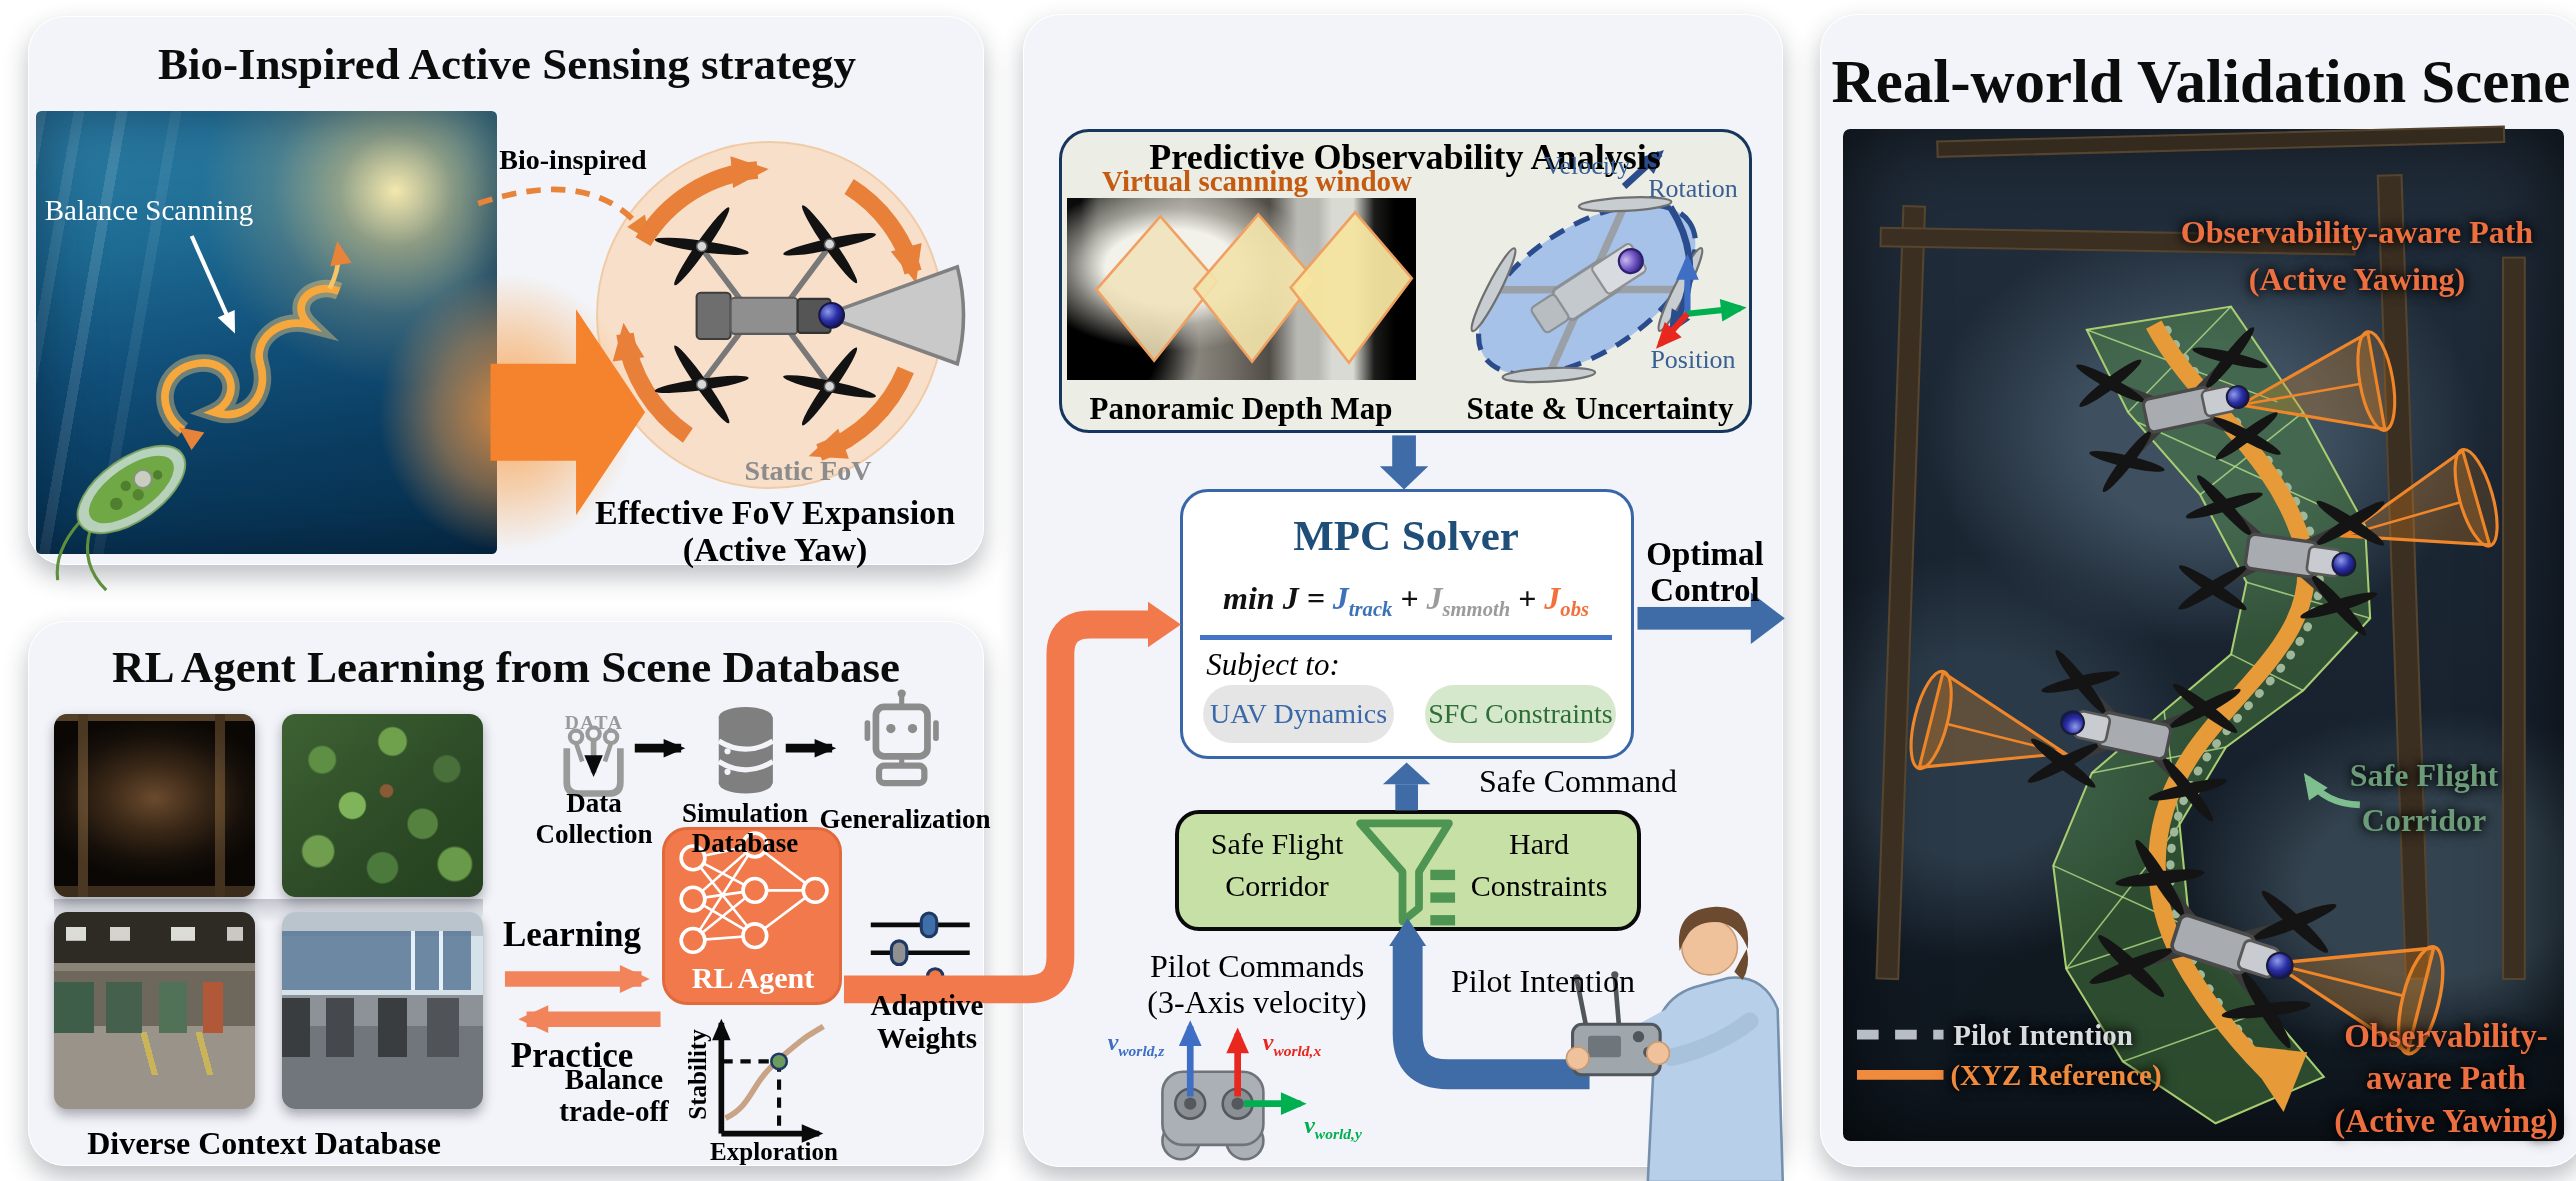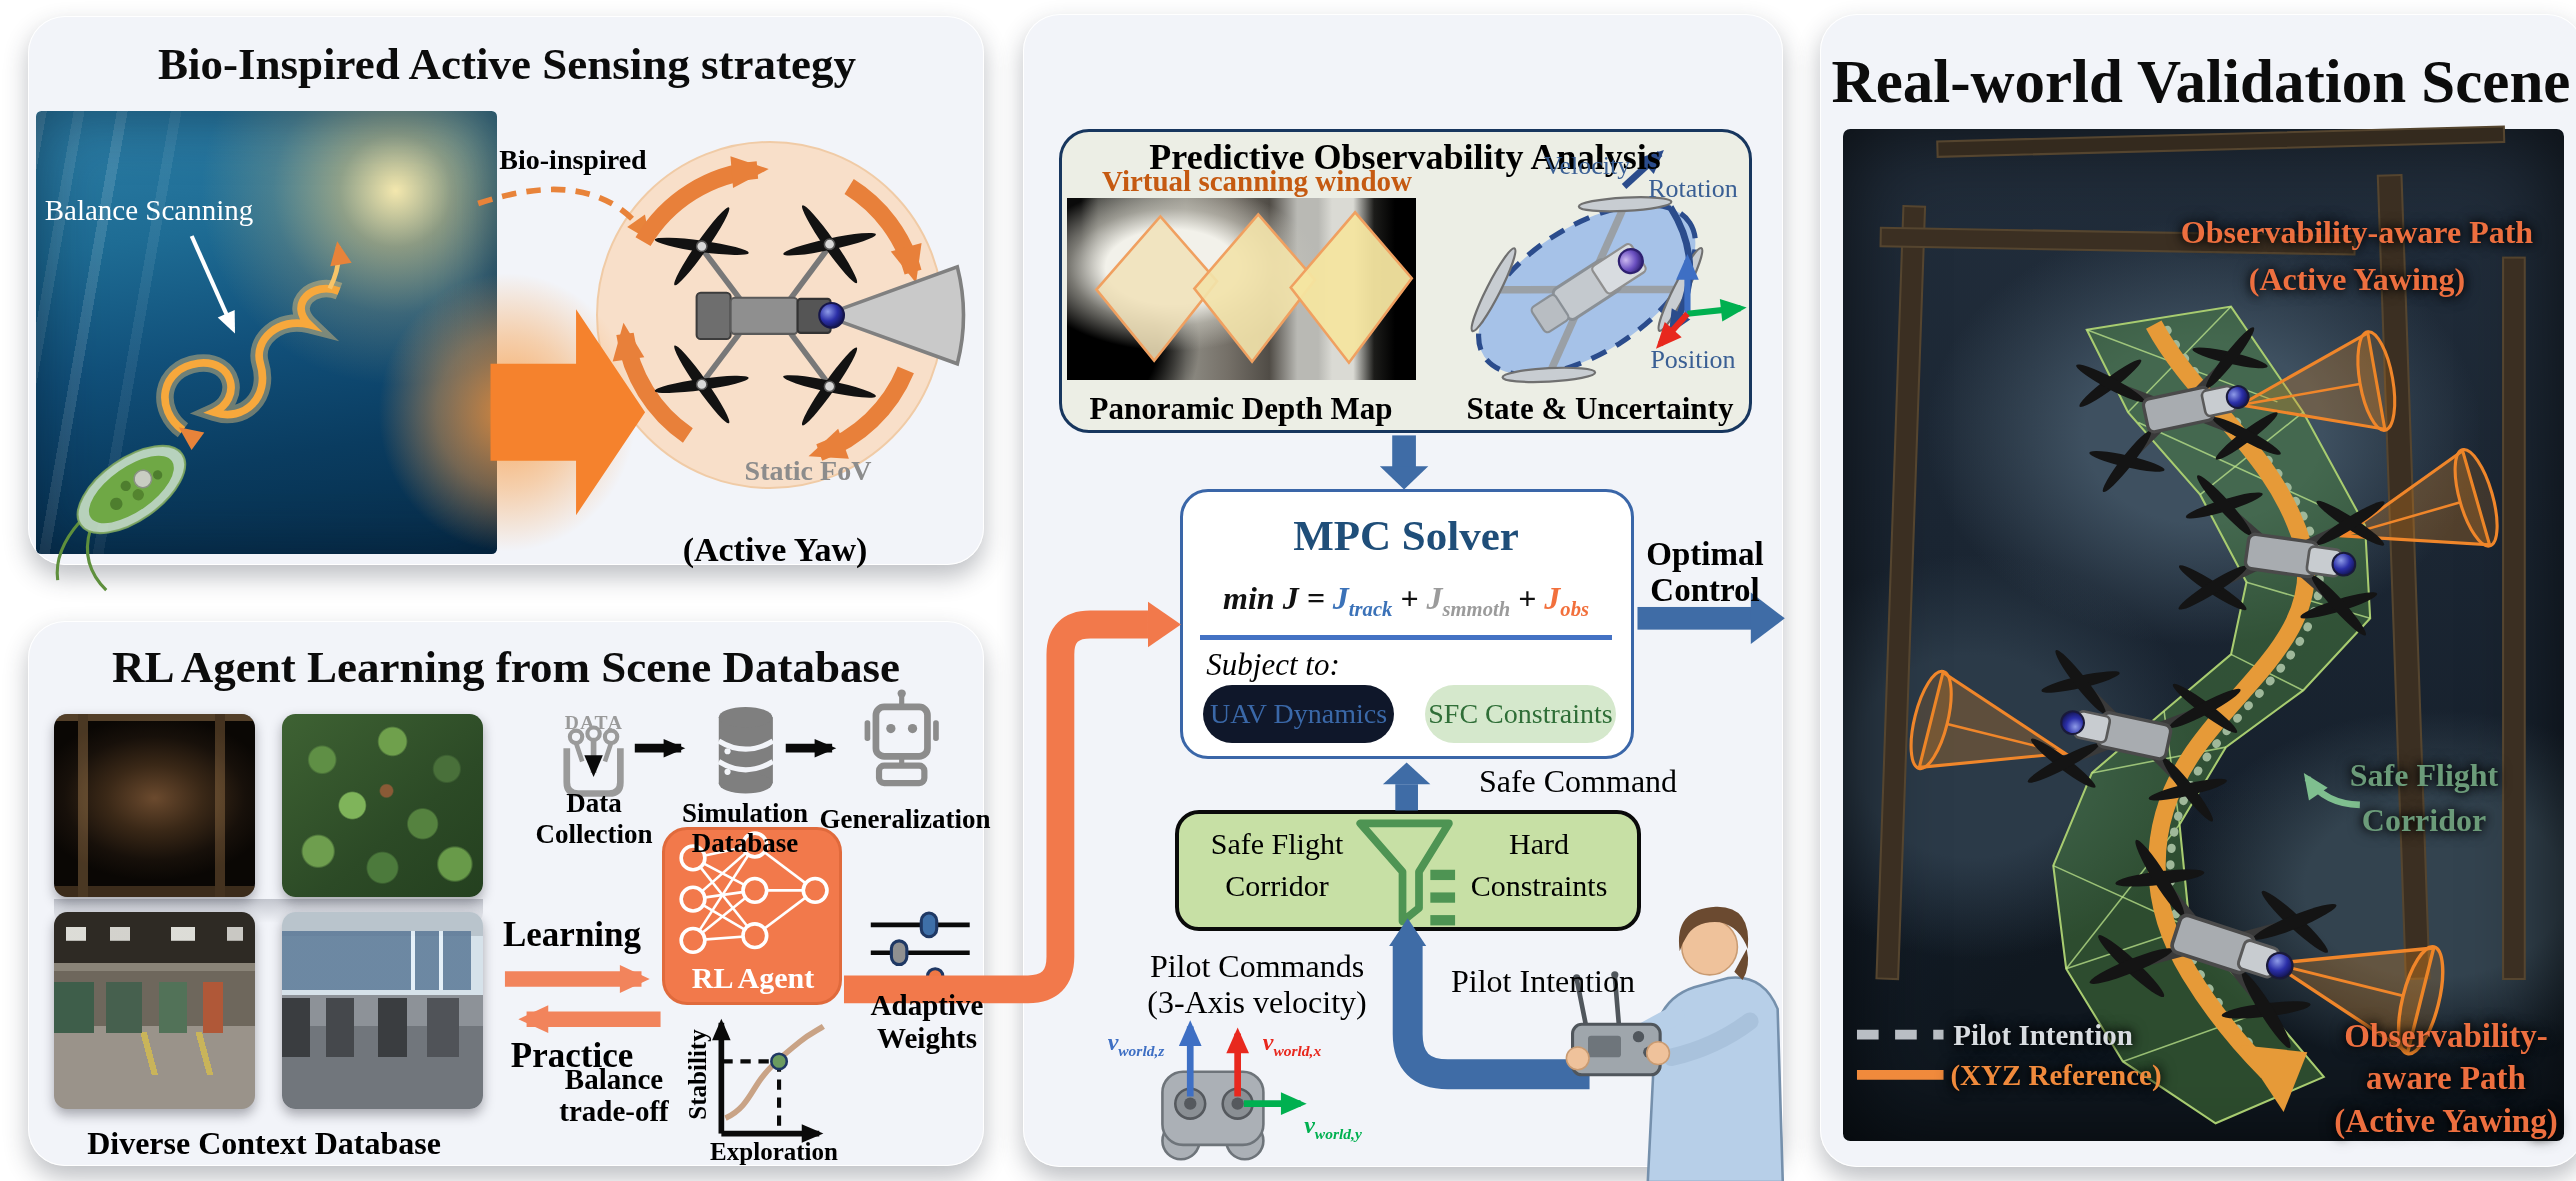--- a/index.html
+++ b/index.html
@@ -55,21 +55,21 @@
   .refl{position:absolute;z-index:1;background:linear-gradient(rgba(70,76,92,.28),rgba(70,76,92,0));border-radius:0 0 10.3px 10.3px;}
   .rl-box{background:var(--accent-orange,#F2794B);border-radius:25px;border:3.1px solid #E06A3C;z-index:1;}
   
   .obs-box{background:#ECEEE5;border:3.1px solid #17365E;border-radius:30px;z-index:1;}
   .depth-map{z-index:1;background:
      radial-gradient(ellipse 42% 46% at 30% 38%, #F2F1EA 0 45%, rgba(200,198,188,.6) 70%, transparent 100%),
      radial-gradient(ellipse 30% 60% at 8% 80%, #000 0 60%, transparent 100%),
      linear-gradient(90deg,#0a0a0a 0 4%, #4a4a46 9%, #6e6e68 22%, #8e8c84 34%, #757068 46%, #504c46 58%, #B9B9B4 66% 72%, #DADAD4 76% 82%, #1c1c1a 88%, #000 94%);}
   .mpc-box{background:#fff;border:3.6px solid #3A66A8;border-radius:28px;z-index:1;}
   .pill{position:absolute;z-index:1;border-radius:30px;display:flex;align-items:center;justify-content:center;font-size:28px;}
-  .pill-uav{background:#0f172a;color:#3A68A8;}
+  .pill-uav{background:#e5e5e5;color:#3A68A8;}
   .pill-sfc{background:#D5E8CC;color:#2F6E37;}
   .funnel-box{background:#C7E0A5;border:4.6px solid #0a0a0a;border-radius:24px;z-index:1;}
   .eqline{position:absolute;z-index:3;height:4.6px;background:#4472C4;}
   .eq{font-size:32px;font-style:italic;font-weight:bold;color:#111;}
   .eq sub{font-size:20.6px;font-weight:bold;}
   .vlab{font-size:24px;font-style:italic;font-weight:bold;}
   .vlab sub{font-size:15.5px;}
   
   .val-photo{z-index:1;border-radius:7.2px;background:
      radial-gradient(ellipse 55% 30% at 50% 30%, #3E5060 0 30%, transparent 70%),
@@ -450,20 +450,21 @@
       </g>
     <path d="M4580,1562 Q4512,1560 4478,1510" fill="none" stroke="#7FBF8F" stroke-width="13" marker-end="url(#mGreen)"></path>
     <line x1="3604" y1="2008" x2="3772" y2="2008" stroke="#B9BEC4" stroke-width="19" stroke-dasharray="42 32"></line>
     <line x1="3604" y1="2086" x2="3772" y2="2086" stroke="#F08A3C" stroke-width="19"></line>
   </svg>
 
   <div class="lbl title" style="left:507px;top:40px;">Bio-Inspired Active Sensing strategy</div>
   <div class="lbl" style="left:149px;top:195px;color:#fff;font-size:29px;">Balance Scanning</div>
   <div class="lbl b" style="left:573px;top:145px;font-size:28px;">Bio-inspired</div>
   <div class="lbl b" style="left:808px;top:456px;font-size:28px;color:#8C8C8C;">Static FoV</div>
+  <div class="lbl b" style="left:775px;top:495px;font-size:34px;">Effective FoV Expansion</div>
   <div class="lbl b" style="left:775px;top:532px;font-size:34px;">(Active Yaw)</div>
 
   <div class="lbl title" style="left:506px;top:643px;">RL Agent Learning from Scene Database</div>
   <div class="lbl b" style="left:594px;top:712px;font-size:19.6px;color:#9A9A9A;letter-spacing:1.5px;">DATA</div>
   <div class="lbl b" style="left:594px;top:789px;font-size:27px;">Data</div>
   <div class="lbl b" style="left:594px;top:820px;font-size:27px;">Collection</div>
   <div class="lbl b" style="left:745px;top:799px;font-size:27px;">Simulation</div>
   <div class="lbl b" style="left:745px;top:829px;font-size:27px;">Database</div>
   <div class="lbl b" style="left:905px;top:805px;font-size:27px;">Generalization</div>
   <div class="lbl b" style="left:572px;top:916px;font-size:35px;">Learning</div>

